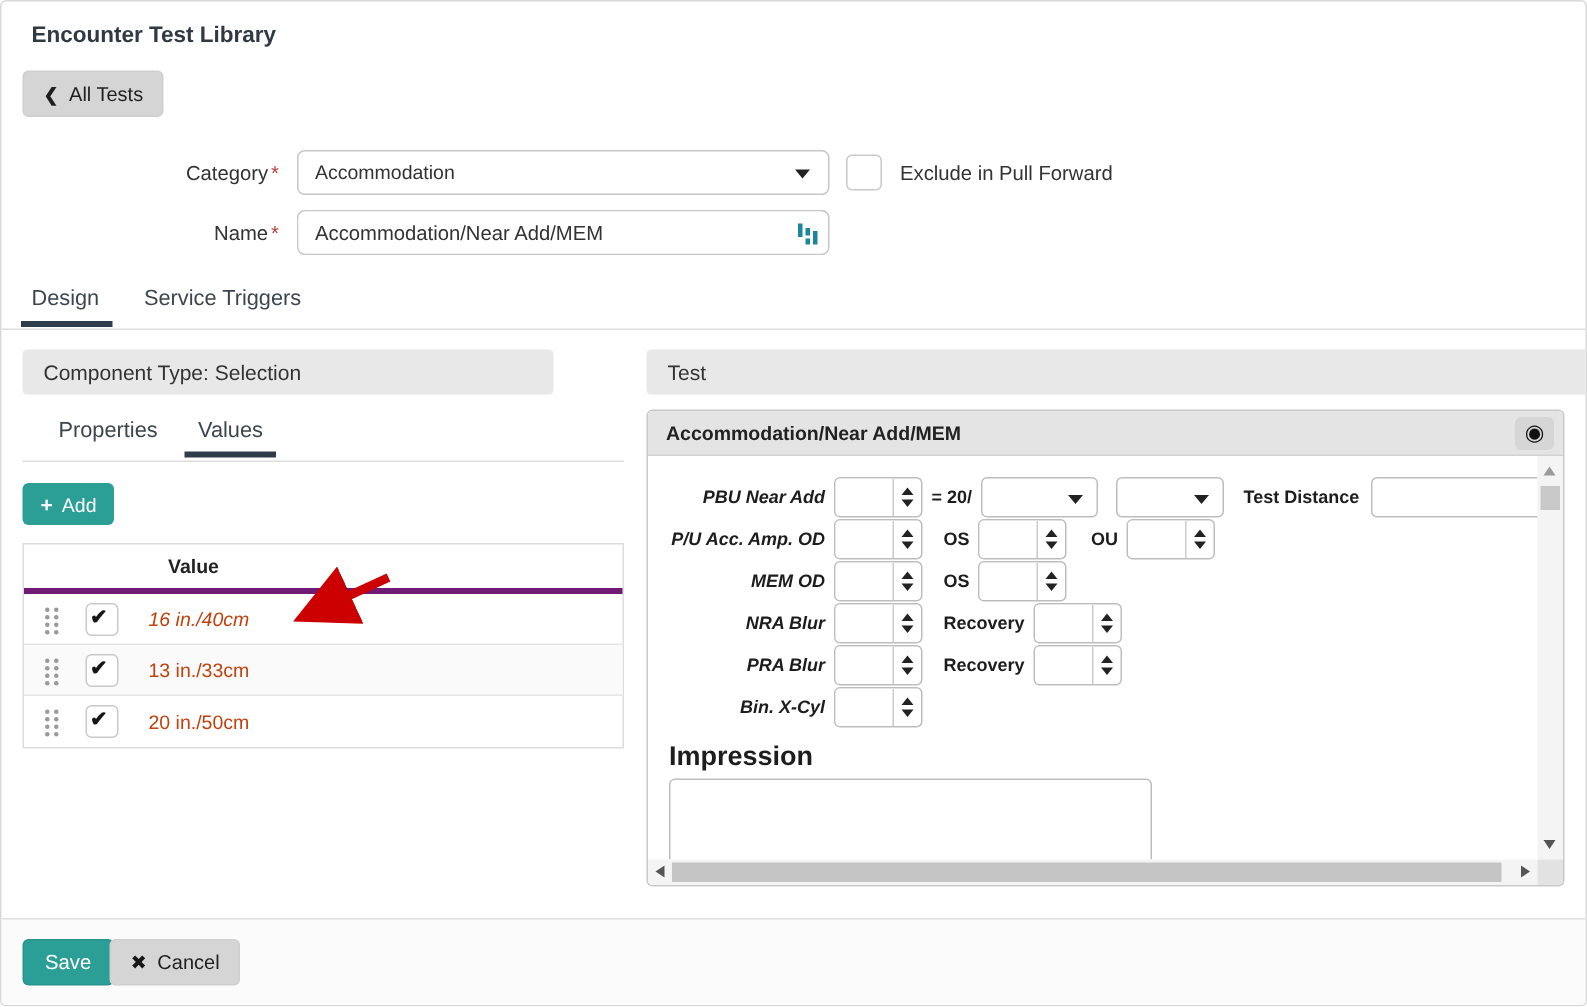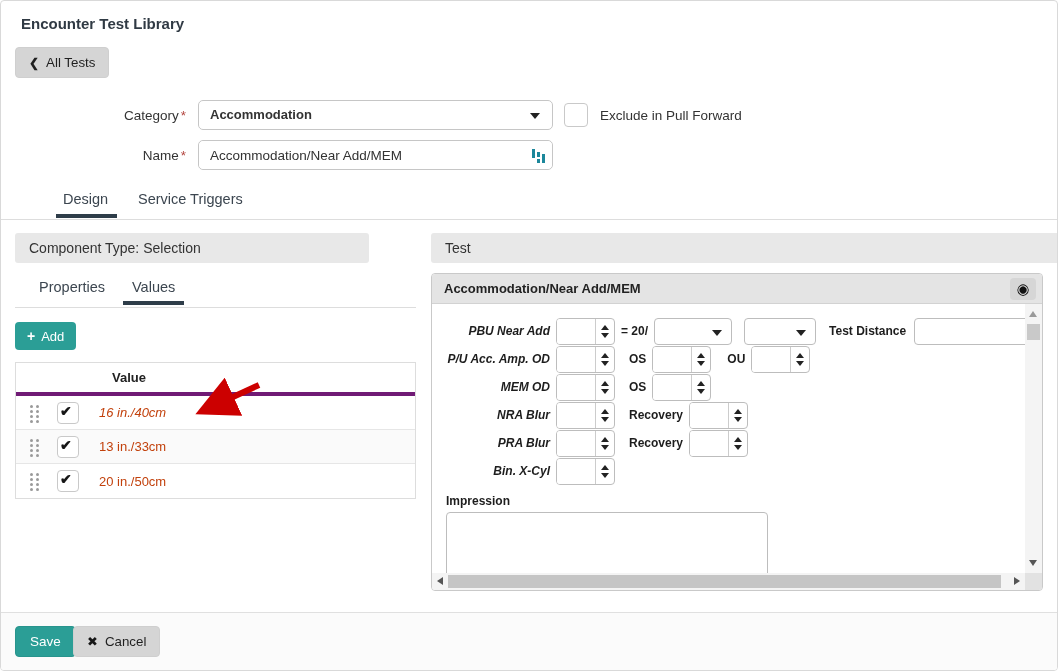--- a/index.html
+++ b/index.html
@@ -12,42 +12,42 @@
   .title { position:absolute; left:20px; top:14px; font-size:15px; font-weight:bold; color:#303a44; }
   .btn-gray { display:inline-flex; align-items:center; gap:7px; background:#d5d5d5; color:#1f1f1f;
               border:1px solid #cfcfcf; border-radius:4px; height:31px; padding:0 13px; cursor:pointer; }
   .all-tests { position:absolute; left:14px; top:46px; }
   .chev { font-size:12px; font-weight:bold; color:#1f1f1f; }
 
   .flabel { position:absolute; width:170px; text-align:right; font-size:13.5px; color:#333; }
   .req { color:#b3453f; margin-left:2px; }
   .ctrl { position:absolute; left:197px; width:355px; height:30px; background:#fff;
           border:1px solid #c6c6c6; border-radius:5px; }
-  .ddl { line-height:28px; padding-left:11px; cursor:pointer;font-weight:bold; }
+  .ddl { line-height:28px; padding-left:11px; cursor:pointer; }
   .caret-dn { position:absolute; right:12px; top:12px; width:0; height:0;
               border-left:5px solid transparent; border-right:5px solid transparent;
               border-top:6px solid #222; }
   .txtin { width:100%; height:100%; border:none; outline:none; border-radius:5px;
            padding:0 26px 0 11px; font:13.5px "Liberation Sans",sans-serif; color:#333; }
   .bars-icon { position:absolute; right:8px; top:8px; width:12px; height:14px; }
   .bars-icon i { position:absolute; display:block; width:3px; background:#1c879b; }
   .bars-icon i:nth-child(1){ left:0; top:0; height:9px; }
   .bars-icon i:nth-child(2){ left:5px; top:3px; height:5px; }
   .bars-icon i:nth-child(3){ left:5px; top:10px; height:4px; }
   .bars-icon i:nth-child(4){ left:10px; top:5px; height:9px; }
 
   .cb { display:inline-block; width:24px; height:24px; background:#fff; border:1px solid #c9c9c9;
         border-radius:4px; position:relative; cursor:pointer; }
   .cb .check { position:absolute; left:3px; top:1px; font-size:15px; font-weight:bold; color:#161616; }
   .exclude-cb { position:absolute; left:563px; top:102px; }
   .exclude-lab { position:absolute; left:599px; top:107px; font-size:13.5px; }
 
   
   .maintabs { position:absolute; left:0; top:186px; width:100%; height:33px; border-bottom:1px solid #ddd; }
-  .mtab { position:absolute; top:4px; font-size:14.5px; color:#3c4650; cursor:pointer;margin-left:42px; }
+  .mtab { position:absolute; top:4px; font-size:14.5px; color:#3c4650; cursor:pointer; }
   .mtab.active::after { content:""; position:absolute; left:-7px; right:-9px; bottom:-11px; height:4px; background:#2e3d49; }
 
   
   .sec-hdr { position:absolute; height:30px; background:#e8e8e8; border-radius:3px;
              line-height:30px; padding-left:14px; font-size:14px; color:#333; }
   .l-sec { left:14px; top:232px; width:354px; }
   .subtabs { position:absolute; left:14px; top:272px; width:401px; height:35px; border-bottom:1px solid #ddd; }
   .stab { position:absolute; top:6px; font-size:14.5px; color:#3c4650; cursor:pointer; }
   .stab.active::after { content:""; position:absolute; left:-9px; right:-9px; bottom:-10px; height:4px; background:#2e3d49; }
   .add-btn { position:absolute; left:14px; top:321px; height:28px; background:#2b9e96; color:#fff;
@@ -94,21 +94,21 @@
           border:1px solid #bdbdbd; border-radius:4px; overflow:hidden; margin-left:6px; }
   .spin-in { width:39px; border:none; outline:none; border-right:1px solid #ccc;
              font:12px "Liberation Sans",sans-serif; padding:0 4px; }
   .spin-btns { width:18px; display:flex; flex-direction:column; align-items:center; justify-content:center; gap:3px; cursor:pointer; }
   .tri-up { width:0; height:0; border-left:4px solid transparent; border-right:4px solid transparent; border-bottom:5px solid #222; }
   .tri-dn { width:0; height:0; border-left:4px solid transparent; border-right:4px solid transparent; border-top:5px solid #222; }
   .sel { position:relative; flex:none; height:27px; background:#fff; border:1px solid #bdbdbd; border-radius:4px; cursor:pointer; }
   .sel .caret-dn { right:9px; top:11px; }
   .ti { flex:none; height:27px; background:#fff; border:1px solid #bdbdbd; border-radius:4px;
         font:12px "Liberation Sans",sans-serif; padding:0 6px; outline:none; }
-  .impr-lab { font-weight:bold; font-size:12px; color:#1d1d1d; margin:9px 0 4px 0; }
+  .impr-lab { font-weight:bold; font-size:18px; color:#1d1d1d; margin:9px 0 4px 0; }
   .impr-ta { width:322px; height:62px; border:1px solid #bdbdbd; border-radius:4px 4px 0 0;
              resize:none; outline:none; font:12px "Liberation Sans",sans-serif; padding:5px; }
 
   
   .vscroll { position:absolute; top:30px; right:0; bottom:17px; width:17px; background:#f4f4f4; }
   .vthumb { position:absolute; left:2px; right:2px; top:20px; height:16px; background:#c9c9c9; }
   .s-up { position:absolute; left:4px; top:7px; width:0; height:0;
           border-left:4px solid transparent; border-right:4px solid transparent; border-bottom:6px solid #9a9a9a; }
   .s-dn { position:absolute; left:4px; bottom:7px; width:0; height:0;
           border-left:4px solid transparent; border-right:4px solid transparent; border-top:6px solid #555; }

